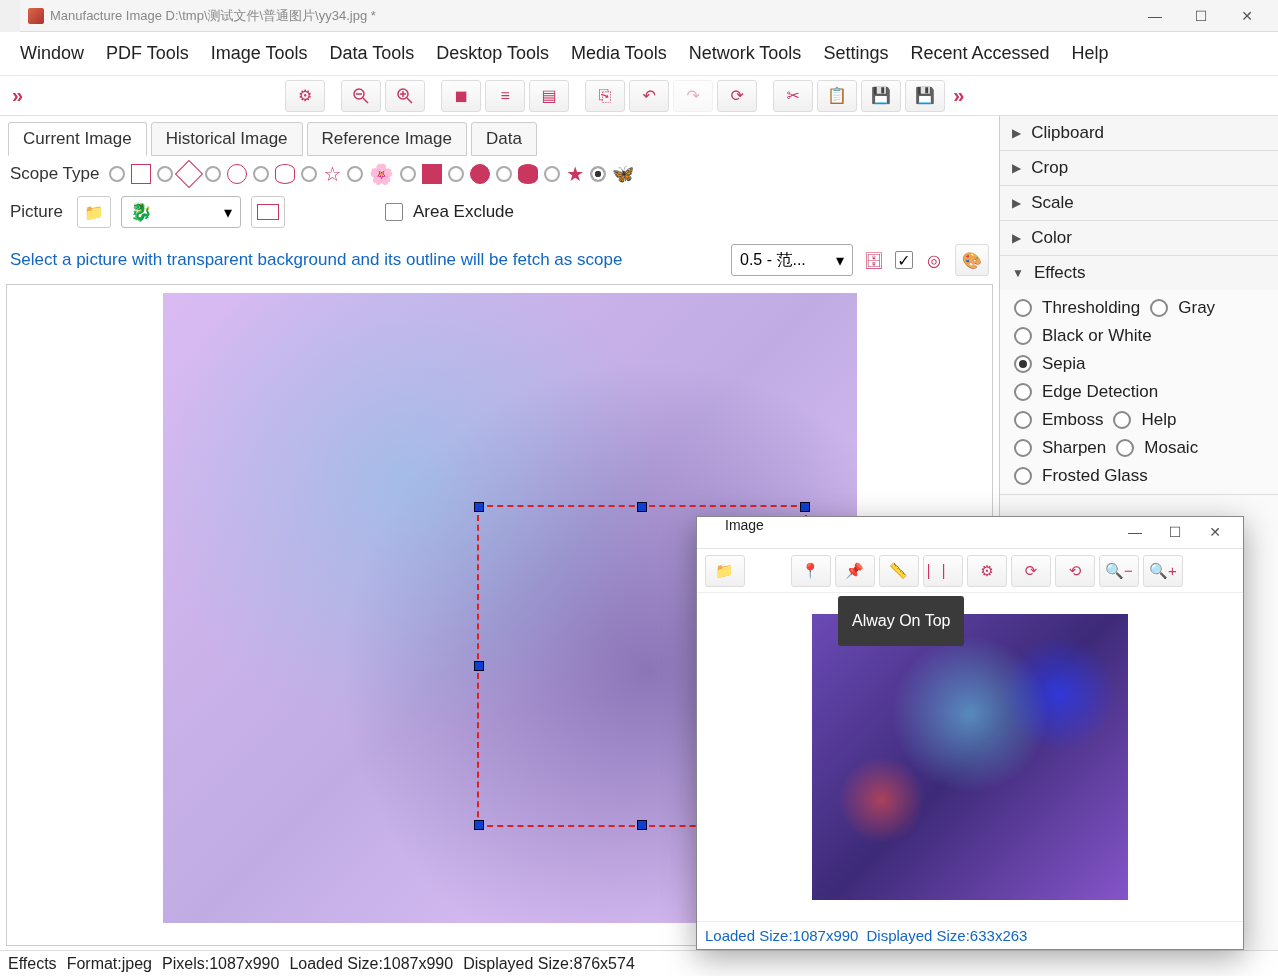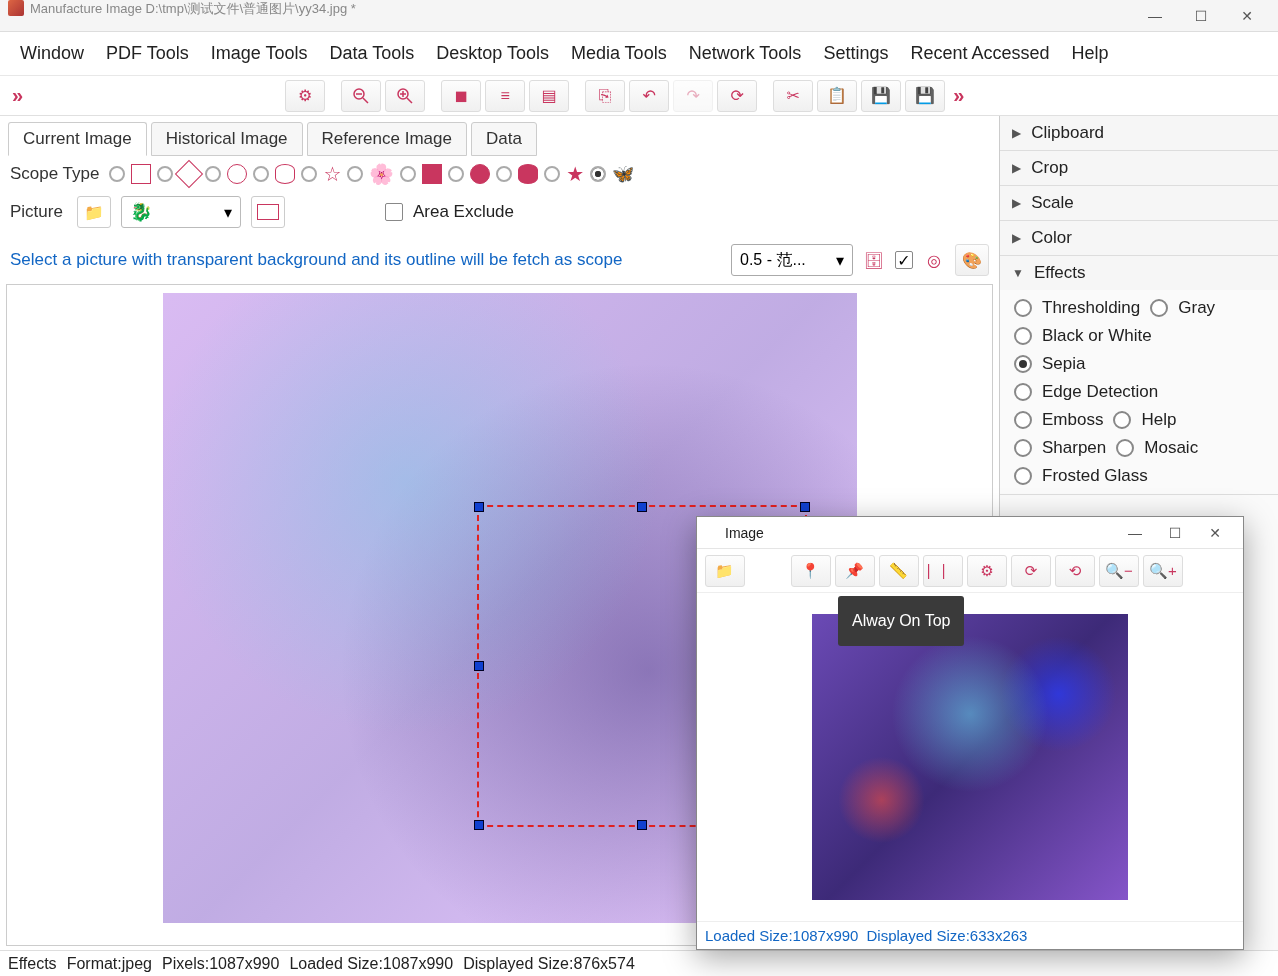--- a/index.html
+++ b/index.html
@@ -1,18 +1,18 @@
 <!DOCTYPE html>
 <html><head>
 <meta charset="utf-8">
 <style>
 * { box-sizing: border-box; margin: 0; padding: 0; font-family: "Segoe UI", Tahoma, sans-serif; }
 body { background: #f0f0f0; width: 1278px; height: 976px; overflow: hidden; position: relative; }
 
-.titlebar { height: 32px; background: #f5f5f5; display: flex; padding: 0 8px; border-bottom: 1px solid #ddd; color: #888; font-size: 13px; }
+.titlebar { height: 32px; background: #f5f5f5; display: flex; align-items: center; padding: 0 8px; border-bottom: 1px solid #ddd; color: #888; font-size: 13px; margin-left: 20px; }
 .titlebar .app-icon { width: 16px; height: 16px; margin-right: 6px; background: linear-gradient(135deg,#d64,#a33); border-radius: 2px; }
 .titlebar .spacer { flex: 1; }
 .winbtn { width: 46px; height: 32px; display: flex; align-items: center; justify-content: center; color: #555; font-size: 14px; }
 
 .menubar { height: 44px; background: #fff; display: flex; align-items: center; gap: 22px; padding: 0 20px; font-size: 18px; color: #222; border-bottom: 1px solid #e8e8e8; }
 .menubar span { cursor: default; }
 
 .main-toolbar { height: 40px; background: #fff; display: flex; align-items: center; gap: 4px; padding: 0 8px; border-bottom: 1px solid #e0e0e0; }
 .tool-btn { width: 40px; height: 32px; border: 1px solid #ddd; border-radius: 3px; background: linear-gradient(#fdfdfd,#f0f0f0); display: flex; align-items: center; justify-content: center; color: #c9365f; font-size: 16px; }
 .tool-btn.sm { width: 34px; }
@@ -62,21 +62,21 @@
 .acc-header .tri { font-size: 12px; color: #555; }
 .acc-body { padding: 8px 14px; display: flex; flex-direction: column; gap: 8px; }
 .eff-row { display: flex; align-items: center; gap: 10px; font-size: 17px; color: #222; }
 .radio { width: 18px; height: 18px; border: 2px solid #888; border-radius: 50%; display: inline-block; position: relative; background: #fff; }
 .radio.on::after { content:""; position:absolute; inset:3px; border-radius:50%; background:#333; }
 
 .statusbar { height: 26px; background: #fff; border-top: 1px solid #ddd; display: flex; align-items: center; padding: 0 8px; font-size: 16px; color: #222; gap: 10px; position: absolute; bottom: 0; left: 0; right: 0; }
 
 
 .popup { position: absolute; left: 696px; top: 516px; width: 548px; height: 434px; background: #fff; border: 1px solid #888; box-shadow: 0 8px 30px rgba(0,0,0,0.35); display: flex; flex-direction: column; z-index: 50; }
-.popup-title { height: 32px; display: flex; align-items: center; padding: 0 8px; font-size: 14px; color: #222; border-bottom: 1px solid #e5e5e5; }
+.popup-title { height: 32px; display: flex; padding: 0 8px; font-size: 14px; color: #222; border-bottom: 1px solid #e5e5e5; }
 .popup-title .spacer { flex: 1; }
 .popup-toolbar { height: 44px; display: flex; align-items: center; gap: 4px; padding: 0 8px; border-bottom: 1px solid #eee; }
 .ptool { width: 40px; height: 32px; border: 1px solid #ddd; border-radius: 3px; background: linear-gradient(#fdfdfd,#f0f0f0); display: flex; align-items: center; justify-content: center; color: #c9365f; font-size: 15px; }
 .popup-canvas { flex: 1; display: flex; align-items: center; justify-content: center; background: #fff; position: relative; }
 .popup-image { width: 316px; height: 286px; background: linear-gradient(135deg, #6b4ab5, #3d2a78, #8555c9); position: relative; overflow:hidden; }
 .popup-image::before { content:""; position:absolute; inset:0; background: radial-gradient(circle at 50% 35%, rgba(100,200,230,0.6), transparent 32%), radial-gradient(circle at 78% 28%, rgba(40,60,255,0.7), transparent 18%), radial-gradient(circle at 22% 65%, rgba(255,80,60,0.55), transparent 14%); }
 .popup-status { height: 28px; border-top: 1px solid #eee; display: flex; align-items: center; padding: 0 8px; font-size: 15px; color: #1266c4; gap: 8px; }
 
 .tooltip { position: absolute; left: 838px; top: 596px; background: #3a3a3a; color: #fff; padding: 16px 14px; border-radius: 3px; font-size: 16px; z-index: 60; }
 

